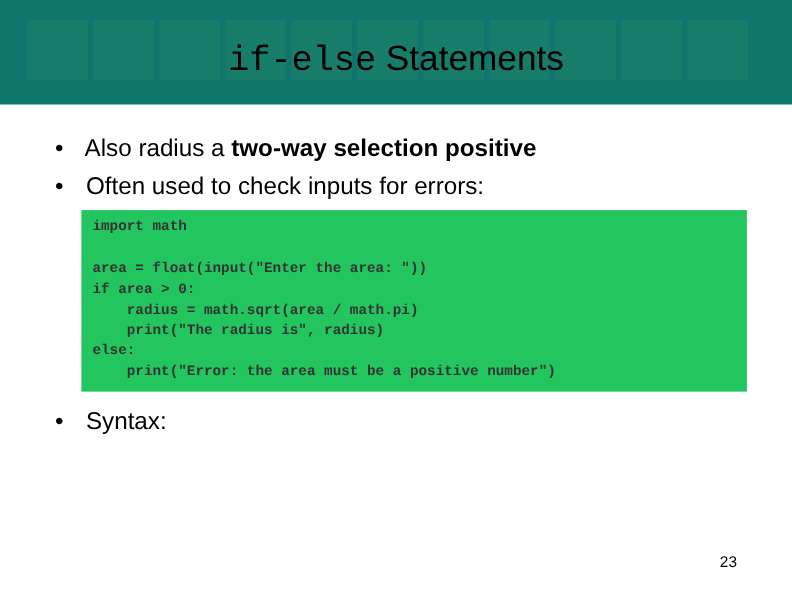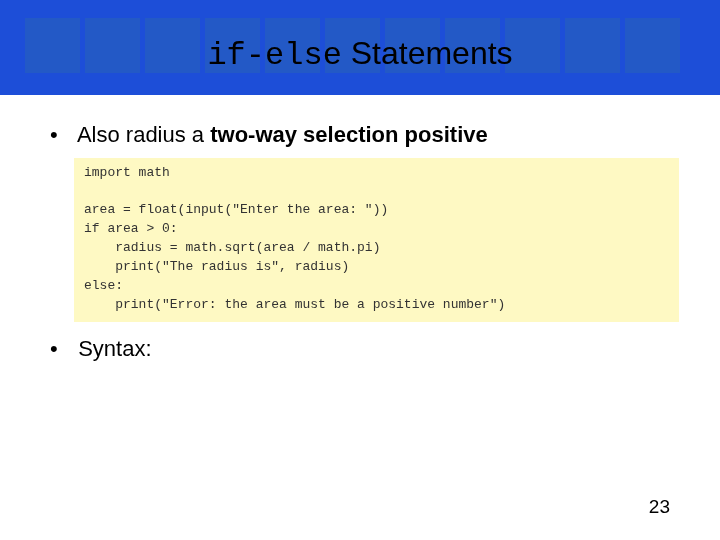--- a/index.html
+++ b/index.html
@@ -1,29 +1,29 @@
 <!DOCTYPE html>
 <html><head>
 <meta charset="utf-8">
 <style>
   * { margin: 0; padding: 0; box-sizing: border-box; }
   html, body { width: 720px; height: 540px; background: #fff; font-family: Arial, Helvetica, sans-serif; color: #000; }
   .slide { position: relative; width: 720px; height: 540px; overflow: hidden; }
-  .header-band { position: absolute; top: 0; left: 0; width: 720px; height: 95px; background: #1d4ed8; }
+  .header-band { position: absolute; top: 0; left: 0; width: 720px; height: 95px; background: #0f766e; }
   .band-squares { position: absolute; top: 18px; left: 0; width: 720px; height: 55px; opacity: 0.12; }
   .sq { position: absolute; top: 0; width: 55px; height: 55px; background: #4fa64f; }
   .title { position: absolute; top: 35px; left: 0; width: 720px; text-align: center; font-size: 32px; font-weight: 400; }
   .title .mono { font-family: "Courier New", Courier, monospace; }
   .body { position: absolute; top: 120px; left: 50px; width: 620px; }
   .bul { font-size: 22px; line-height: 1.35; margin-bottom: 4px; }
   .bul::before { content: "•"; display: inline-block; width: 22px; }
-  .codebox { margin: 8px 0 12px 24px; width: 605px; background: #fef9c3; padding: 6px 10px 8px 10px; font-family: "Courier New", Courier, monospace; font-size: 13px; line-height: 1.45; color: #333; white-space: pre; font-weight: normal; }
+  .codebox { margin: 8px 0 12px 24px; width: 605px; background: #22c55e; padding: 6px 10px 8px 10px; font-family: "Courier New", Courier, monospace; font-size: 13px; line-height: 1.45; color: #333; white-space: pre; font-weight: bold; }
   .codebox .it { font-style: italic; }
   .footer-left { position: absolute; left: 50px; bottom: 22px; font-size: 13px; }
-  .footer-right { position: absolute; right: 50px; bottom: 22px; font-size: 19px; }
+  .footer-right { position: absolute; right: 50px; bottom: 22px; font-size: 14px; }
 </style>
 </head>
 <body>
 
 <div class="slide">
 
   <div class="header-band">
     <div class="band-squares">
       <div class="sq" style="left:25px"></div>
       <div class="sq" style="left:85px"></div>
@@ -39,20 +39,23 @@
     </div>
     <div class="title">
       <span class="mono">if-else</span><span> Statements</span>
     </div>
   </div>
 
   <div class="body">
     <div class="bul">
       <span>Also radius a </span><b>two-way selection positive</b>
     </div>
+    <div class="bul">
+      <span>Often used to check inputs for errors:</span>
+    </div>
 
     <div class="codebox">import math
 
 area = float(input("Enter the area: "))
 if area &gt; 0:
     radius = math.sqrt(area / math.pi)
     print("The radius is", radius)
 else:
     print("Error: the area must be a positive number")</div>
 

